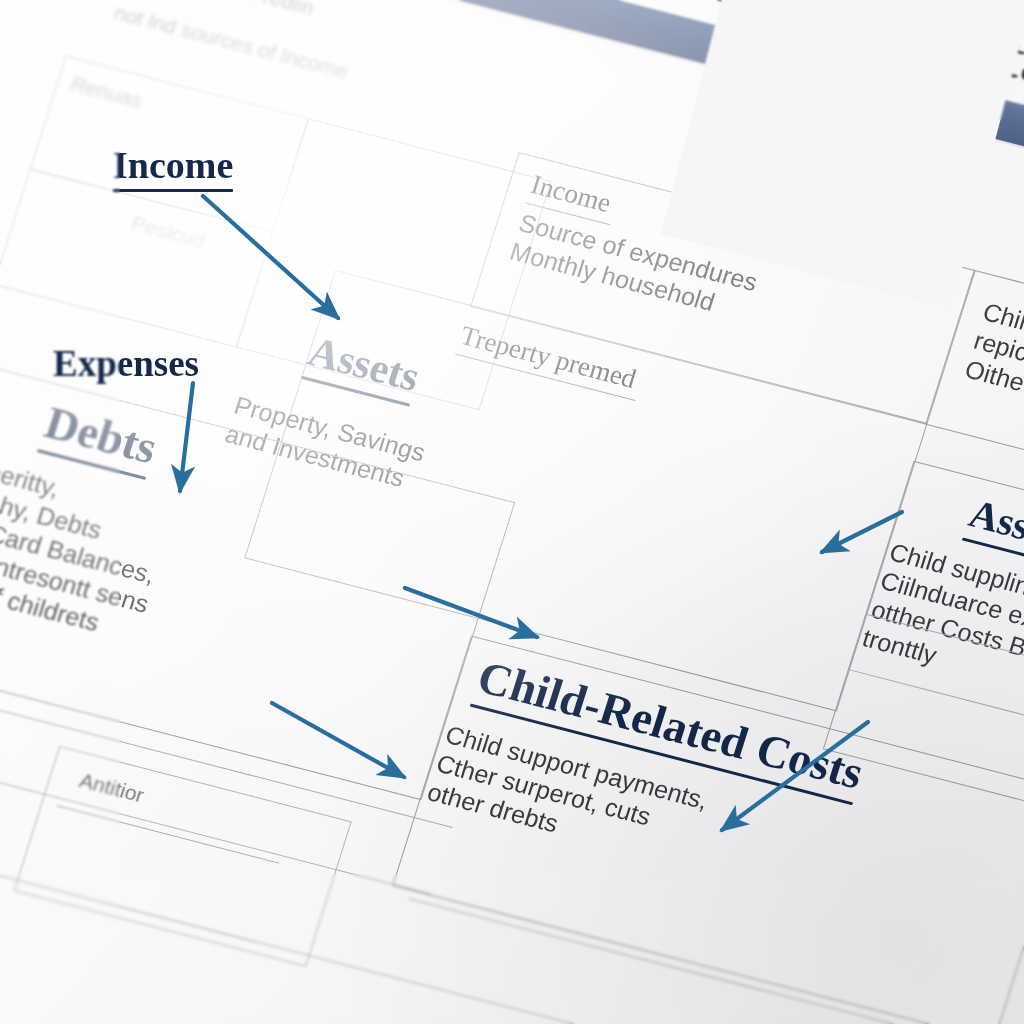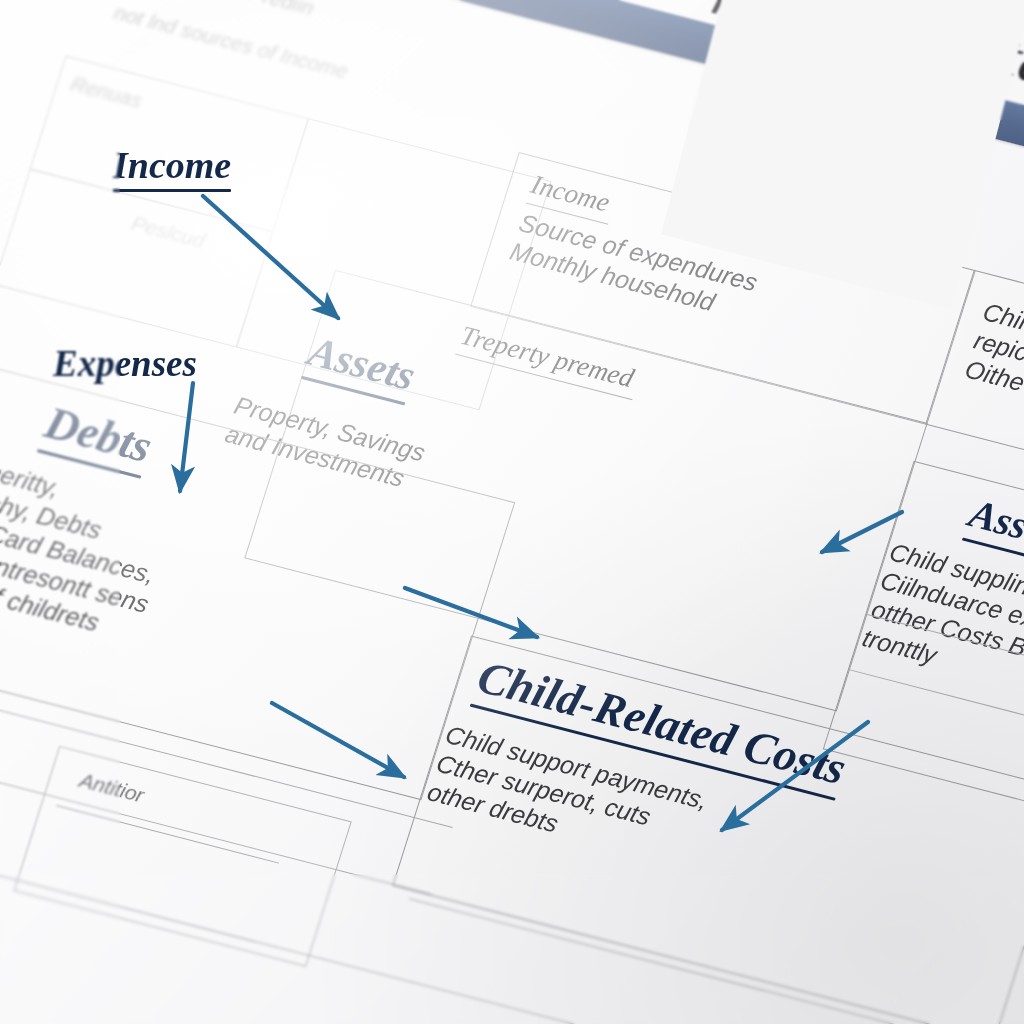--- a/index.html
+++ b/index.html
@@ -1,21 +1,21 @@
 <!DOCTYPE html>
 <html><head>
 <meta charset="utf-8">
 <style>
   html,body{margin:0;padding:0;}
   body{
     width:1024px;height:1024px;overflow:hidden;
     background:#f2f2f3;
     font-family:"Liberation Sans", sans-serif;
   }
-  #stage{position:relative;width:1024px;height:1024px;overflow:hidden;background:#f4f4f5;font-style:italic;}
+  #stage{position:relative;width:1024px;height:1024px;overflow:hidden;background:#f4f4f5;}
 
   
   .paper{
     position:absolute;
     left:-340px; top:-260px;
     width:1750px; height:1640px;
     background:
       linear-gradient(115deg, #ffffff 0%, #fbfbfc 38%, #f4f4f6 62%, #ececee 100%);
     transform: rotate(14.5deg) skewX(-3deg);
     transform-origin: 50% 50%;

